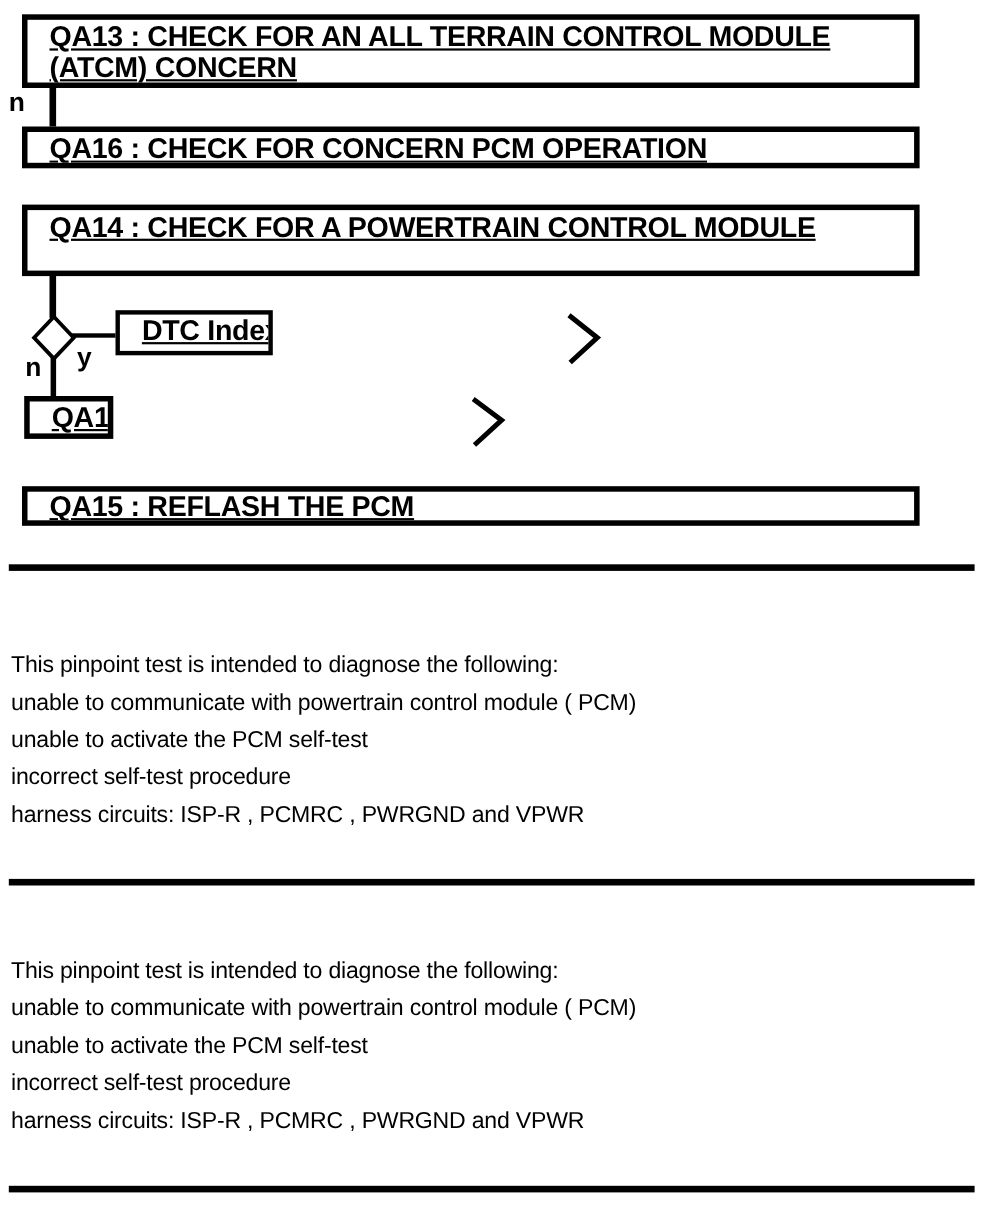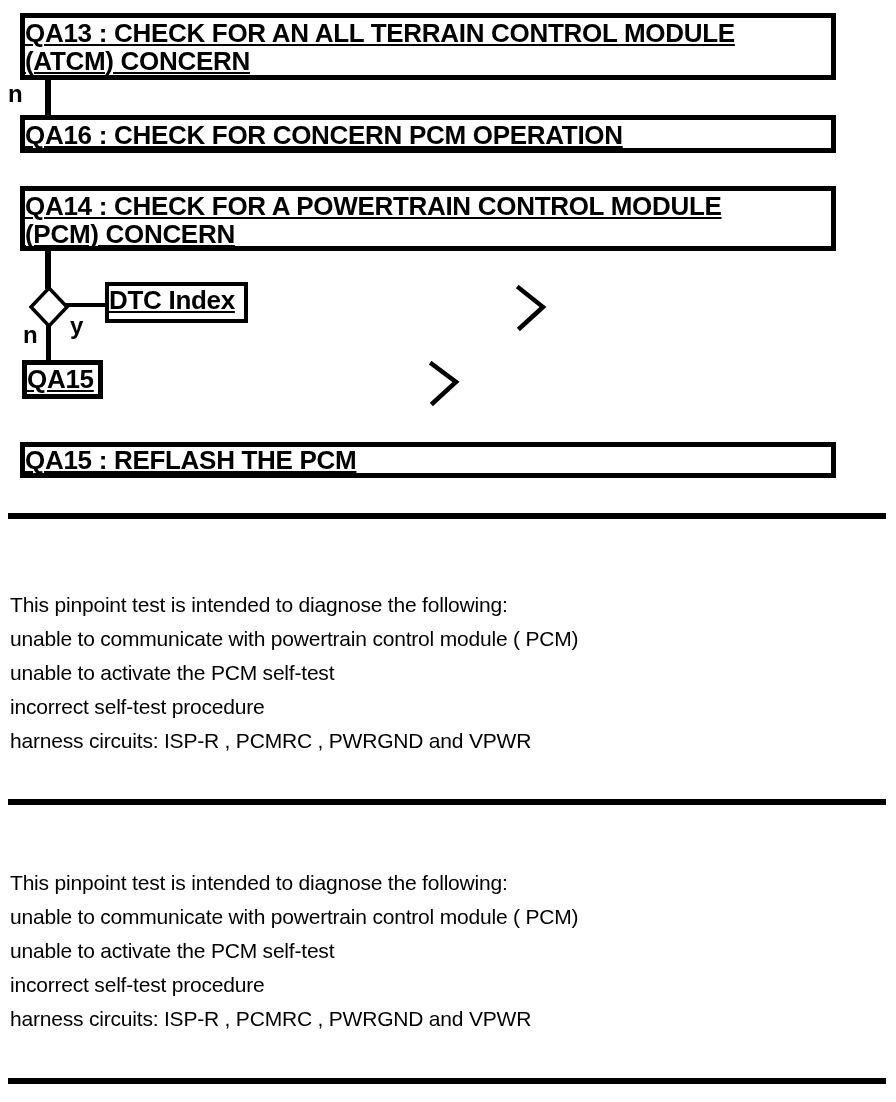--- a/index.html
+++ b/index.html
@@ -11,21 +11,21 @@
     color: #000000;
     font-family: "Liberation Sans", "DejaVu Sans", sans-serif;
     overflow: hidden;
   }
   
   .fbox {
     position: absolute;
     box-sizing: border-box;
     border: 5px solid #000000;
     background: #ffffff;
-    padding: 1px 2px 0 0;
+    padding: 1px 2px 0 20px;
     overflow: hidden;
   }
   .fbox .bline {
     font-weight: bold;
     font-size: 26px;
     line-height: 28px;
     letter-spacing: -0.3px;
     white-space: nowrap;
     text-decoration: underline;
     text-underline-offset: 2px;
@@ -74,21 +74,20 @@
   <div class="blabel" style="left:8px; top:82px;">n</div>
 
   <div class="conn" style="left:45px; top:78px; width:6px; height:39px;"></div>
 
   <div class="fbox" style="left:20px; top:115px; width:816px; height:38px;">
     <div class="bline">QA16 : CHECK FOR CONCERN PCM OPERATION</div>
   </div>
 
   <div class="fbox" style="left:20px; top:186px; width:816px; height:65px;">
     <div class="bline">QA14 : CHECK FOR A POWERTRAIN CONTROL MODULE</div>
-    <div class="bline">(PCM) CONCERN</div>
   </div>
 
   <div class="conn" style="left:45px; top:249px; width:6px; height:40px;"></div>
 
   <svg style="left:28px; top:285px;" width="42" height="44" viewBox="0 0 42 44">
     <polygon points="21,3 39,22 21,41 3,22" fill="#ffffff" stroke="#000000" stroke-width="3.5"></polygon>
   </svg>
 
   <div class="conn" style="left:65px; top:303px; width:41px; height:4px;"></div>
 

